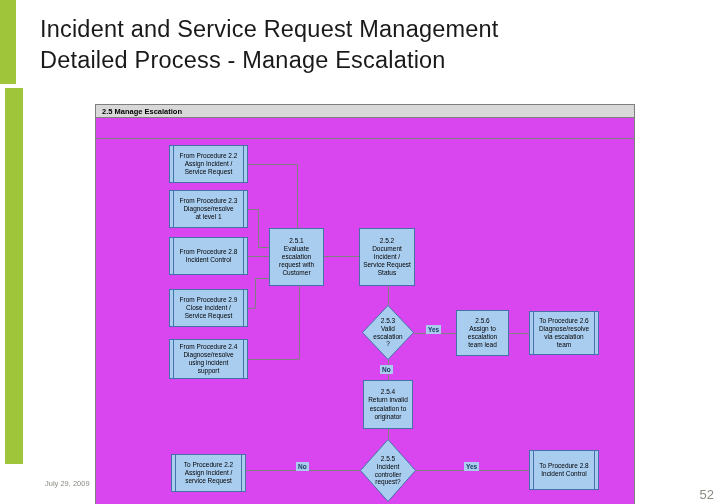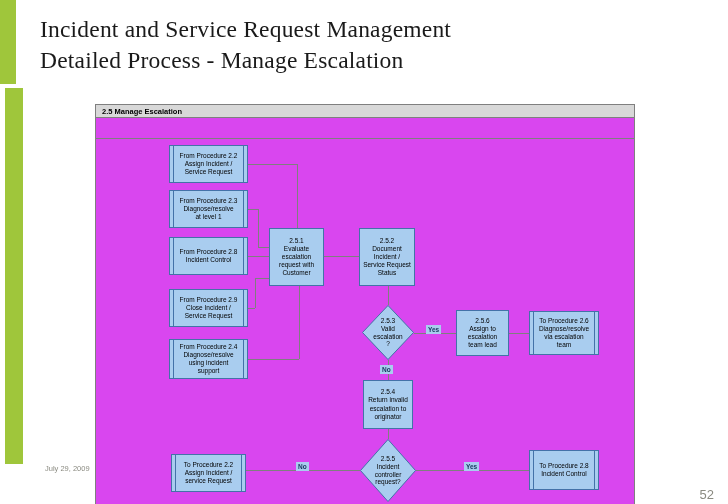--- a/index.html
+++ b/index.html
@@ -7,24 +7,24 @@
   .slide{position:relative;width:728px;height:504px;background:#ffffff;overflow:hidden;}
 
   
   .bar{position:absolute;background:var(--accent-green);}
   .bar-top{left:0;top:0;width:16px;height:84px;}
   .bar-main{left:5px;top:88px;width:18px;height:376px;}
 
   
   .title{position:absolute;left:40px;top:14px;width:600px;
     font-size:23.5px;line-height:1.3;color:#1a1a1a;white-space:pre-line;
-    font-family:Liberation Serif, serif;font-weight:400;letter-spacing:.2px;}
+    font-family:Liberation Sans, sans-serif;font-weight:400;letter-spacing:.2px;}
 
   
-  .footer-date{position:absolute;left:45px;top:464px;font-size:7.5px;color:#8a8a80;}
+  .footer-date{position:absolute;left:45px;top:479px;font-size:7.5px;color:#8a8a80;}
   .footer-page{position:absolute;right:14px;top:487px;font-size:13px;color:#8a8a80;}
 
   
   .diagram{position:absolute;left:95px;top:104px;width:538px;height:399px;
     border:1px solid var(--line);background:#d946ef;font-size:6.5px;color:#000;}
   .dg-header{position:absolute;left:0;top:0;width:538px;height:13px;
     background:var(--header-fill);border-bottom:1px solid var(--line);
     display:flex;align-items:center;padding-left:6px;box-sizing:border-box;
     font-size:7.5px;font-weight:bold;}
   .dg-band{position:absolute;left:0;top:13px;width:538px;height:20px;

